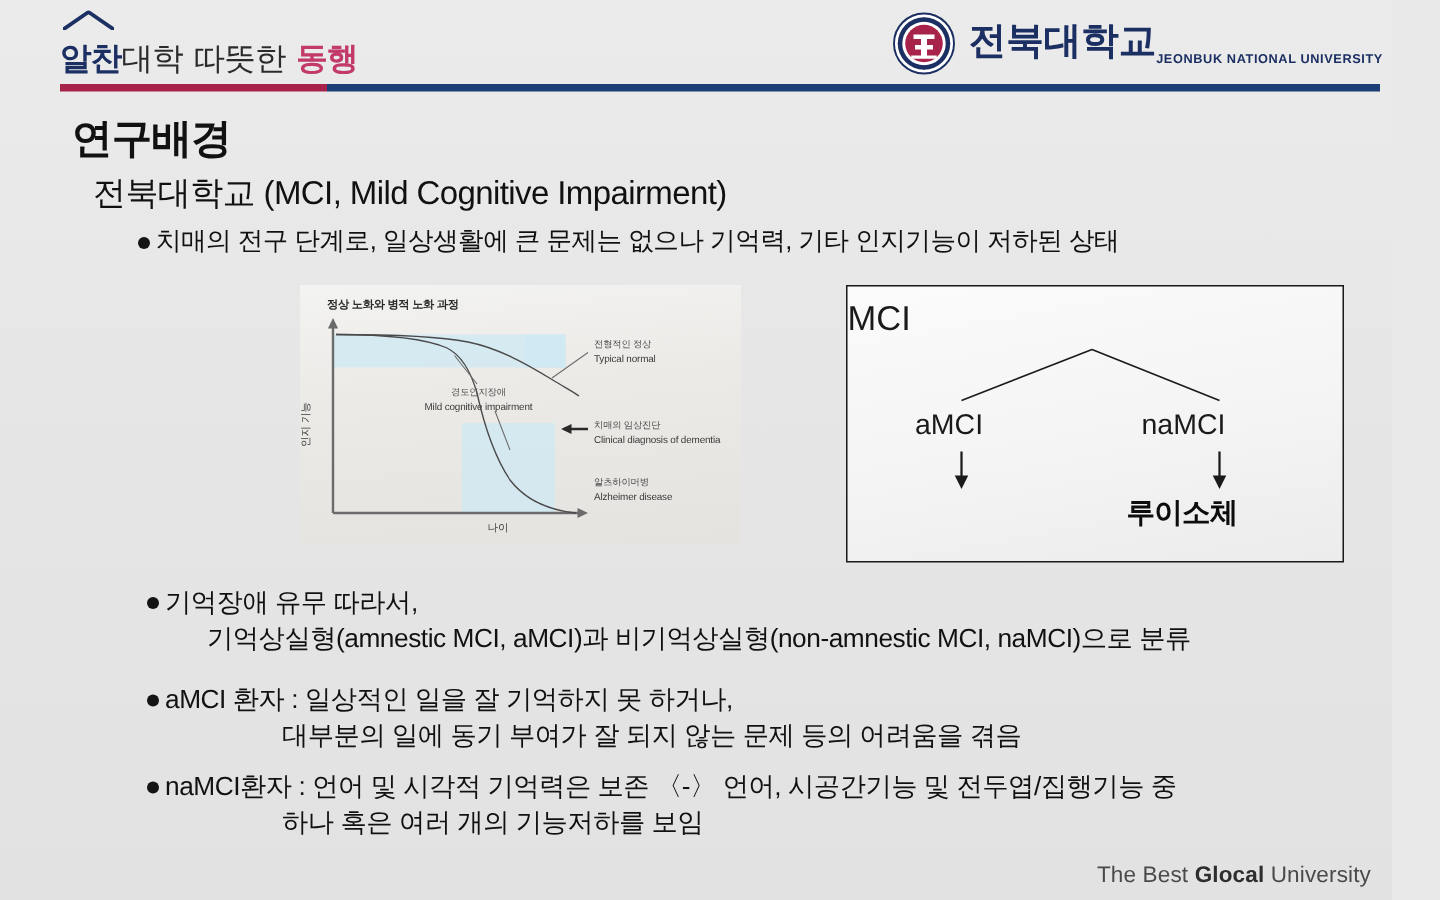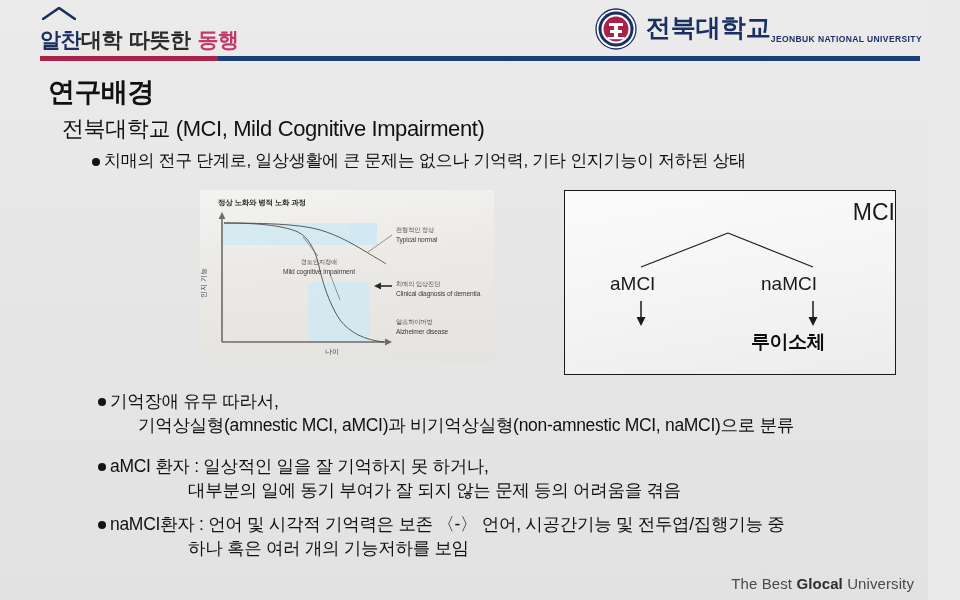--- a/index.html
+++ b/index.html
@@ -46,21 +46,21 @@
     height: 13px;
   }
   .slogan-roof svg { display:block; }
   .sl-word {
     font-size: 21px;
     font-weight: bold;
     line-height: 1;
     letter-spacing: -0.5px;
   }
   .sl-navy  { color: #1b2f62; }
-  .sl-dark  { color: #2b2b2b; font-weight: bold;}
+  .sl-dark  { color: #2b2b2b; font-weight: normal;}
   .sl-pink  { color: #c2396a; }
   .sl-gap   { display:inline-block; width: 7px; }
 
   .uni-logo {
     position: absolute;
     right: 38px;
     top: 8px;
     display: flex;
     align-items: center;
     gap: 9px;
@@ -237,21 +237,21 @@
     top: 190px;
     width: 330px;
     height: 183px;
     background: linear-gradient(170deg,#fbfbfb 0%, #f4f4f4 55%, #ececec 100%);
     border: 1.5px solid #1a1a1a;
   }
   .mci-root {
     position: absolute;
     left: 0; right: 0;
     top: 8px;
-    text-align: right;
+    text-align: left;
     font-size: 23px;
     color: #1a1a1a;
   }
   .mci-l {
     position: absolute;
     top: 82px;
     font-size: 19px;
     color: #1a1a1a;
   }
   .mci-left  { left: 45px; }

